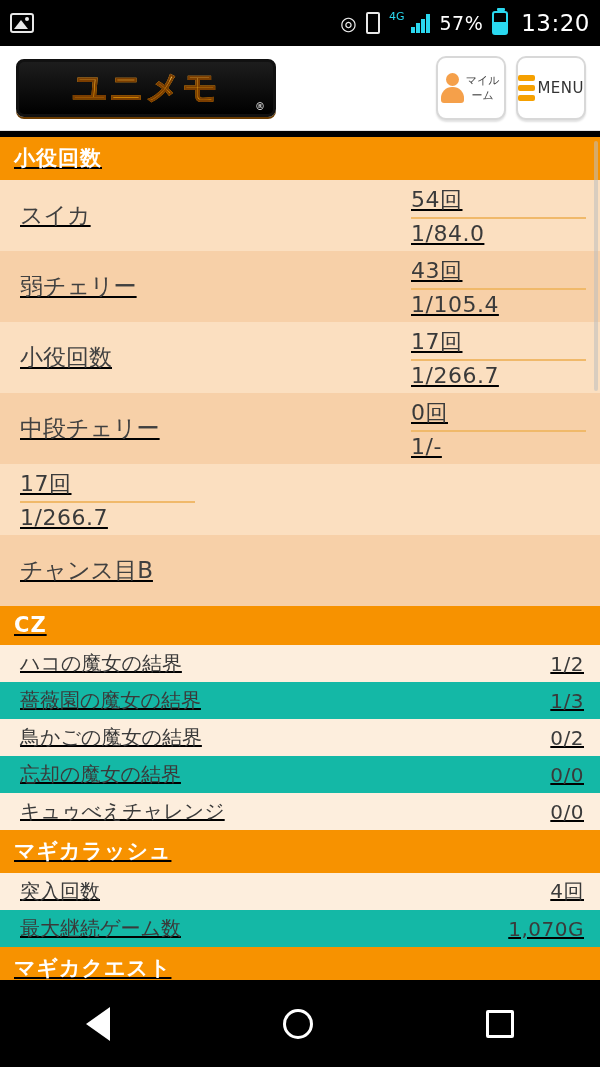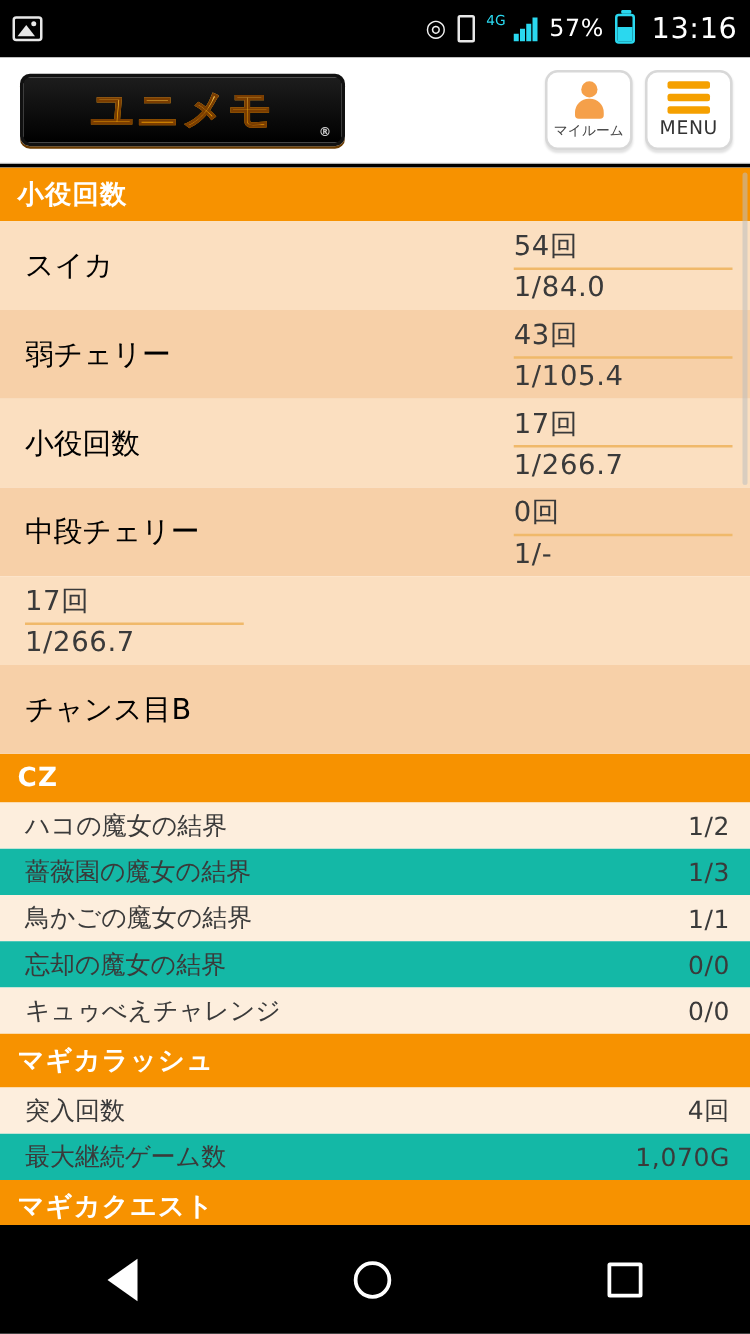--- a/index.html
+++ b/index.html
@@ -74,21 +74,21 @@
     background:linear-gradient(#ffe9a8,#f5a800 55%,#c87400);
     -webkit-background-clip:text; background-clip:text; color:transparent;
     -webkit-text-stroke:1px #7a3d00;
     font-family:"DejaVu Sans", sans-serif;
   }
   .logo .reg { position:absolute; right:6px; bottom:2px; font-size:10px; color:#ccc; -webkit-text-stroke:0; background:none; }
   .hdr-btns { display:flex; gap:10px; align-items:center; }
   .hdr-btn {
     width:70px; height:64px; border-radius:10px;
     background:#fff; border:2px solid #d8d8d8;
-    display:flex; flex-direction:column; align-items:center; justify-content:center;
+    display:flex; align-items:center; justify-content:center;
     gap:2px; box-shadow:0 2px 2px rgba(0,0,0,.12);
   }
   .hdr-btn .lbl { font-size:11px; color:#444; }
   .hdr-btn .lbl.menu { font-size:15px; color:#333; letter-spacing:.5px; }
   .person {
     width:28px; height:30px; position:relative;
   }
   .person::before {
     content:""; position:absolute; top:0; left:8px; width:13px; height:13px;
     border-radius:50%; background:#f5a04a;
@@ -97,35 +97,36 @@
     content:""; position:absolute; bottom:0; left:3px; width:23px; height:16px;
     border-radius:11px 11px 3px 3px; background:#f5a04a;
   }
   .burger { width:34px; display:flex; flex-direction:column; gap:4px; }
   .burger i { display:block; height:6px; border-radius:2px; background:#f5a000; }
 
   
   .content {
     position:absolute; top:131px; bottom:87px; left:0; right:0;
     background:#ffffff; overflow:hidden;
-    border-top:3px solid #000000;
+    border-top:6px solid #000000;
+    text-decoration:underline;
   }
   .scroller { position:relative; padding:0 0 0 0; }
 
   .sec-head {
     background:#f79200; color:#fff; font-size:21px; font-weight:bold;
     padding:7px 0 8px 14px; letter-spacing:1px;
   }
   .sec-head.partial { position:relative; }
 
   .row-big {
     height:71px; display:flex; align-items:center; justify-content:space-between;
     padding:0 14px 0 20px; position:relative;
   }
-  .row-big .name { font-size:23px; color:#000000; }
+  .row-big .name { font-size:23px; color:#404040; }
   .row-big .vals {
     display:flex; flex-direction:column; justify-content:center;
     width:175px; gap:2px;
   }
   .row-big .v1 { font-size:22px; color:#3a3a3a; letter-spacing:.5px; }
   .row-big .sep { width:100%; height:2px; background:#f0b96a; }
   .row-big .v2 { font-size:22px; color:#3a3a3a; letter-spacing:.5px; }
 
   .stripe-a { background:#fbdfc0; }
   .stripe-b { background:#f7d0a8; }
@@ -169,21 +170,21 @@
       <span class="vib"></span>
       <span class="g4">4G</span>
       <span class="sig-wrap">
           <i></i>
           <i></i>
           <i></i>
           <i></i>
         </span>
       <span class="batt-pct">57%</span>
       <span class="batt"></span>
-      <span class="clock">13:16</span>
+      <span class="clock">13:20</span>
     </div>
   </div>
 
   <div class="appbar">
     <div class="logo">
       <span>ユニメモ</span>
       <span class="reg">®</span>
     </div>
     <div class="hdr-btns">
       <div class="hdr-btn">
@@ -252,21 +253,21 @@
       <div class="row-small sc-a">
         <span class="name">ハコの魔女の結界</span>
         <span class="val">1/2</span>
       </div>
       <div class="row-small sc-b">
         <span class="name">薔薇園の魔女の結界</span>
         <span class="val">1/3</span>
       </div>
       <div class="row-small sc-a">
         <span class="name">鳥かごの魔女の結界</span>
-        <span class="val">1/1</span>
+        <span class="val">0/2</span>
       </div>
       <div class="row-small sc-b">
         <span class="name">忘却の魔女の結界</span>
         <span class="val">0/0</span>
       </div>
       <div class="row-small sc-a">
         <span class="name">キュゥべえチャレンジ</span>
         <span class="val">0/0</span>
       </div>
 

